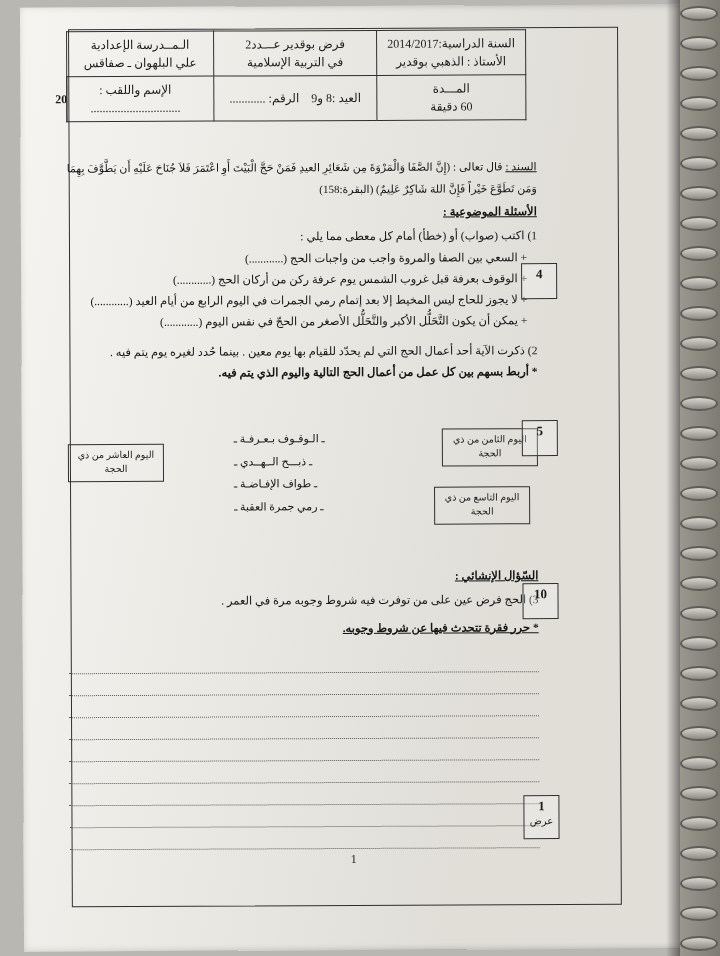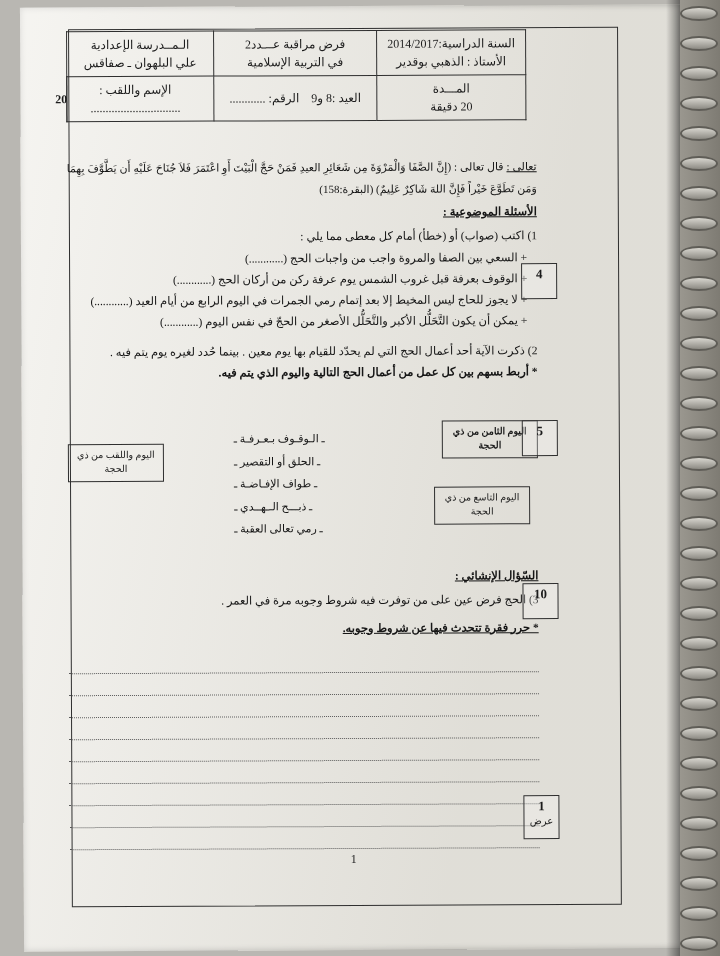--- a/index.html
+++ b/index.html
@@ -138,77 +138,76 @@
   <div class="frame"></div>
 
   <table class="htable">
     <tbody>
         <tr>
       <td class="c-left">
         <div>السنة الدراسية:2014/2017</div>
         <div>الأستاذ : الذهبي بوقدير</div>
       </td>
       <td class="c-mid">
-        <div class="sp">فرض مراقبة عـــدد2</div>
+        <div class="sp">فرض بوقدير عـــدد2</div>
         <div>في التربية الإسلامية</div>
       </td>
       <td class="c-right">
         <div class="sp">الـمــدرسة الإعدادية</div>
         <div>علي البلهوان ـ صفاقس</div>
       </td>
     </tr>
     <tr class="row2">
       <td class="w-dur">
         <div>المـــدة</div>
-        <div>20 دقيقة</div>
+        <div>60 دقيقة</div>
       </td>
       <td class="w-num">
         <span>العيد :8 و9</span>
         &nbsp;&nbsp;
         <span>الرقم: ............</span>
       </td>
       <td class="w-name">
         <span>الإسم واللقب : ..............................</span>
       </td>
       <td class="w-20 mark-20">20</td>
     </tr>
   </tbody>
     </table>
 
   <div class="body">
     <p class="verse">
-      <span class="u">تعالى :</span>
+      <span class="u">السند :</span>
       <span>قال تعالى : (إِنَّ الصَّفَا وَالْمَرْوَةَ مِن شَعَائِرِ العيدِ فَمَنْ حَجَّ الْبَيْتَ أَوِ اعْتَمَرَ فَلاَ جُنَاحَ عَلَيْهِ أَن يَطَّوَّفَ بِهِمَا وَمَن تَطَوَّعَ خَيْراً فَإِنَّ اللهَ شَاكِرٌ عَلِيمٌ) (البقرة:158)</span>
     </p>
 
     <div class="subtitle">الأسئلة الموضوعية :</div>
 
     <div class="q">1) اكتب (صواب) أو (خطأ) أمام كل معطى مما يلي :</div>
     <div class="item">+ السعي بين الصفا والمروة واجب من واجبات الحج (............)</div>
     <div class="item">+ الوقوف بعرفة قبل غروب الشمس يوم عرفة ركن من أركان الحج  (............)</div>
     <div class="item">+ لا يجوز للحاج ليس المخيط إلا بعد إتمام رمي الجمرات في اليوم الرابع من أيام العيد (............)</div>
     <div class="item">+ يمكن أن يكون التَّحَلُّل الأكبر والتَّحَلُّل الأصغر من الحجّ في نفس اليوم (............)</div>
 
     <div class="q" style="margin-top:8px">2) ذكرت الآية أحد أعمال الحج التي لم يحدّد للقيام بها يوم معين . بينما حُدد لغيره يوم يتم فيه .</div>
     <div class="b">
       <span>* أربط بسهم بين كل عمل من أعمال الحج التالية واليوم الذي يتم فيه.</span>
     </div>
   </div>
 
   <div class="match">
-    <div class="mbox" style="right:0px; top:0; width:84px;font-weight:bold;">اليوم الثامن من ذي الحجة</div>
+    <div class="mbox" style="right:0px; top:8px; width:84px;">اليوم الثامن من ذي الحجة</div>
     <div class="mbox" style="right:8px; top:66px; width:84px;">اليوم التاسع من ذي الحجة</div>
-    <div class="mbox" style="left:0px; top:22px; width:84px;">اليوم واللقب من ذي الحجة</div>
+    <div class="mbox" style="left:0px; top:22px; width:84px;">اليوم العاشر من ذي الحجة</div>
 
     <div class="mcol">
       <div>ـ الـوقـوف بـعـرفـة ـ</div>
-      <div>ـ الحلق أو التقصير ـ</div>
+      <div>ـ ذبـــح الــهــدي ـ</div>
       <div>ـ طواف الإفـاضـة ـ</div>
-      <div>ـ ذبـــح الــهــدي ـ</div>
-      <div>ـ رمي تعالى العقبة ـ</div>
+      <div>ـ رمي جمرة العقبة ـ</div>
     </div>
   </div>
 
   <div class="body" style="top:560px">
     <div class="subtitle">السّؤال الإنشائي :</div>
     <div class="q">3) الحج فرض عين على من توفرت فيه شروط وجوبه مرة في العمر .</div>
     <div class="b u" style="margin-top:6px">* حرر فقرة تتحدث فيها عن شروط وجوبه.</div>
   </div>
 
   <div class="lines">

